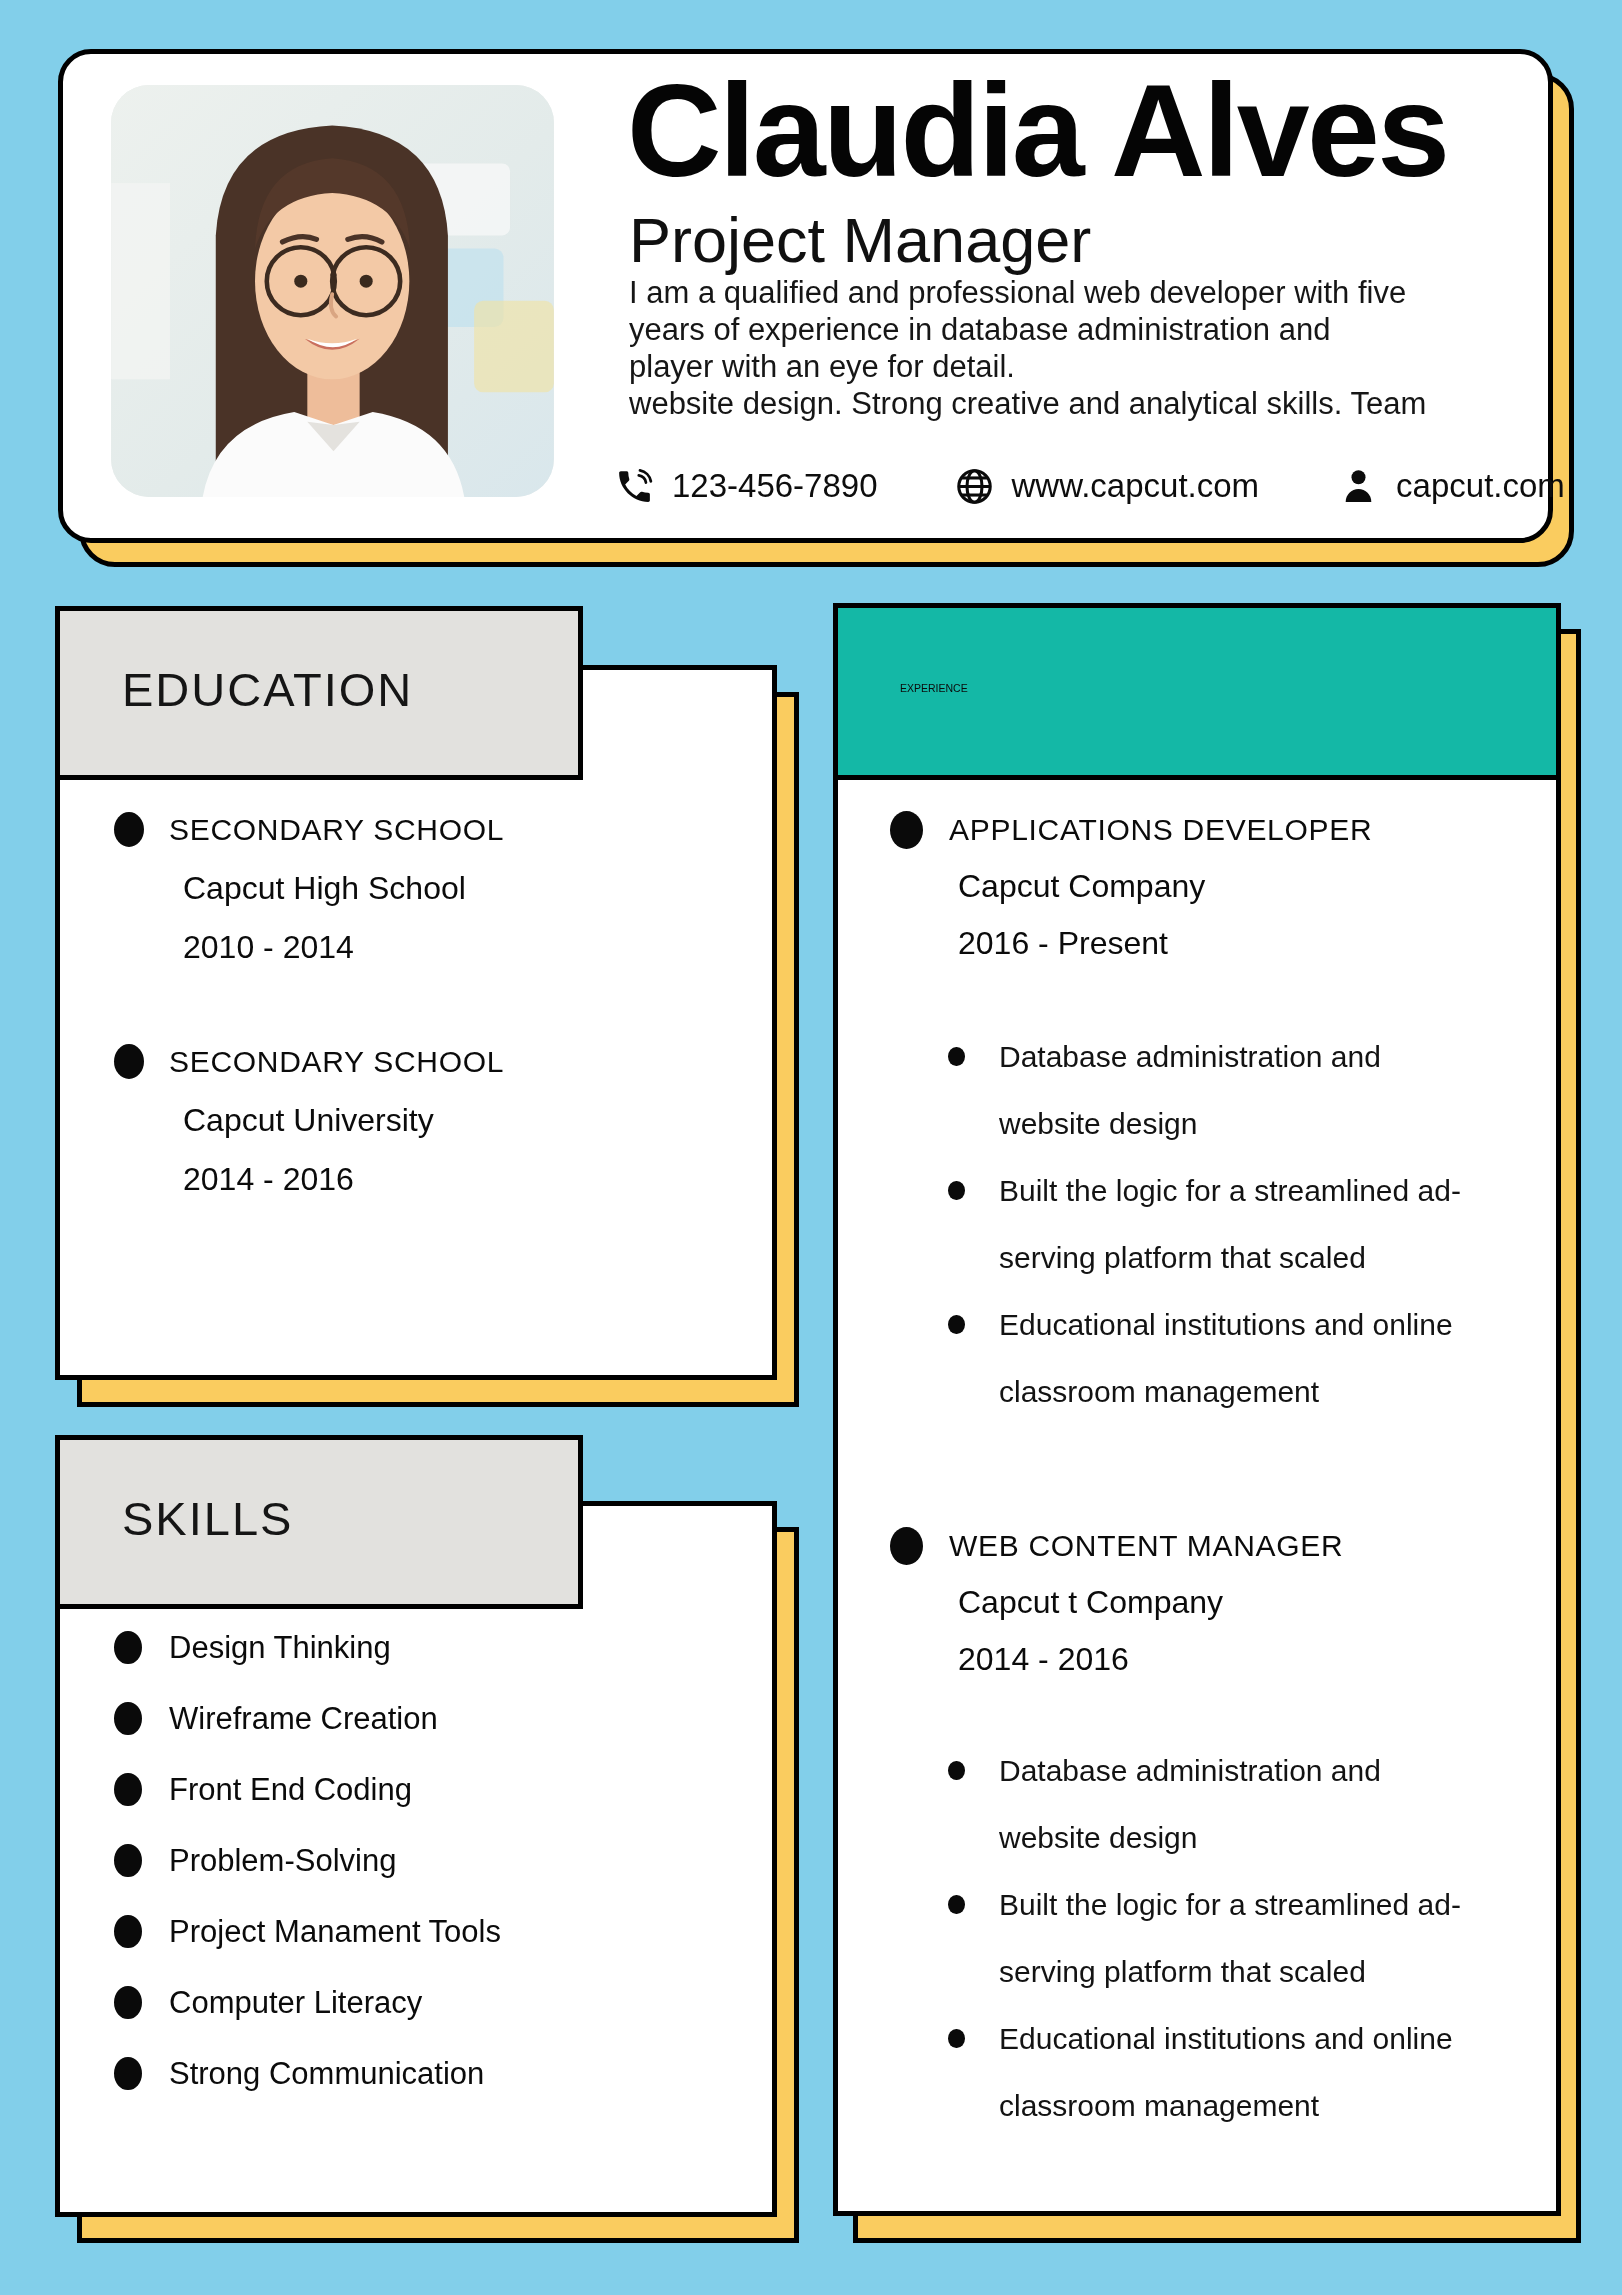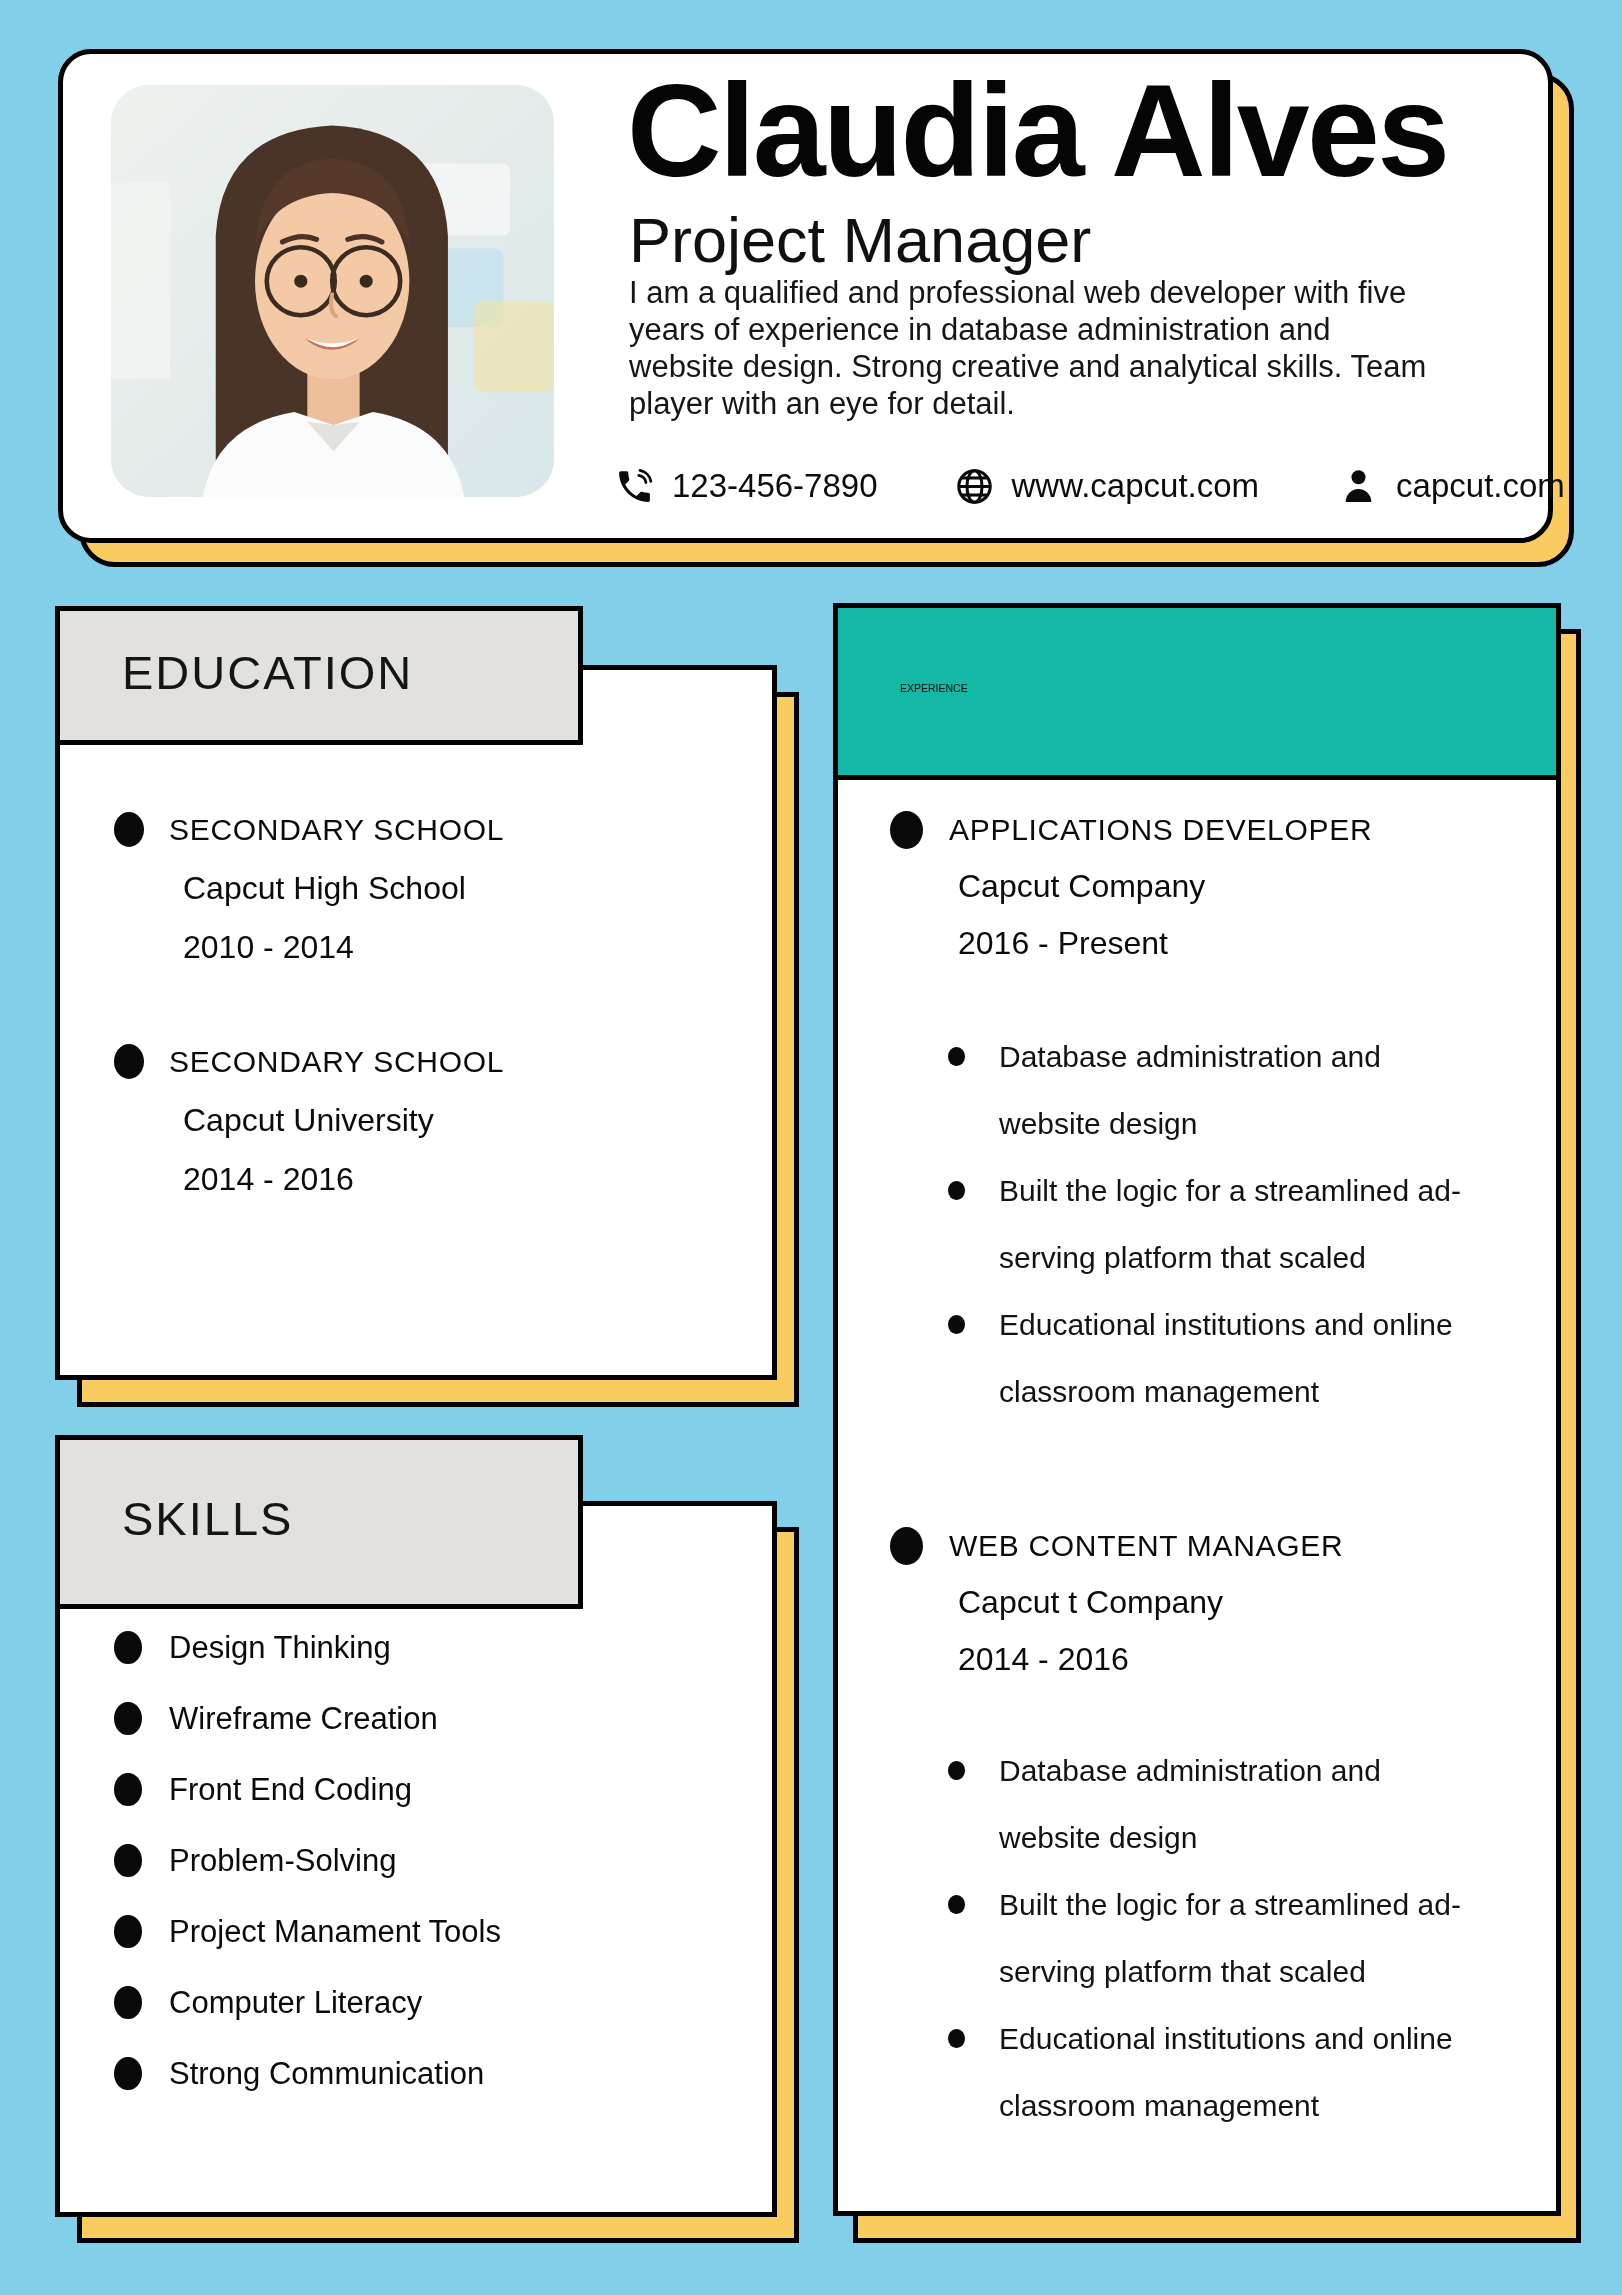--- a/index.html
+++ b/index.html
@@ -66,21 +66,21 @@
   }
   .contact{display:flex;align-items:center;}
   .contact .c-icon{width:41px;height:41px;flex:0 0 auto;}
   .contact .c-text{font-size:33px;margin-left:17px;white-space:nowrap;color:#0d0d0d;}
   .gap1{margin-left:76px;}
   .gap2{margin-left:79px;}
 
   
   .edu-shadow{left:77px;top:692px;width:722px;height:715px;}
   .edu-card{left:55px;top:665px;width:722px;height:715px;}
-  .edu-gray{left:55px;top:606px;width:528px;height:139px;align-items:center;}
+  .edu-gray{left:55px;top:606px;width:528px;height:174px;align-items:center;}
 
   .entry{position:absolute;z-index:3;font-size:31px;line-height:59px;}
   .edu-e1{left:114px;top:800px;width:615px;}
   .edu-e2{left:114px;top:1032px;width:615px;}
   .row{display:flex;align-items:center;height:59px;}
   .indent{padding-left:69px;}
   .b-big{
     display:inline-block;width:30px;height:35px;border-radius:50%;
     background:#0a0a0a;margin-right:25px;flex:0 0 auto;
   }
@@ -175,22 +175,22 @@
       <path d="M300 388 q38 14 76 0 q-36 26 -76 0" fill="#ffffff"></path>
     </svg>
   </div>
 
   <div class="name">Claudia Alves</div>
   <div class="job-title">Project Manager</div>
 
   <div class="summary">
     <div class="sum-line">I am a qualified and professional web developer with five</div>
     <div class="sum-line">years of experience in database administration and</div>
+    <div class="sum-line">player with an eye for detail.</div>
     <div class="sum-line">website design. Strong creative and analytical skills. Team</div>
-    <div class="sum-line">player with an eye for detail.</div>
   </div>
 
   <div class="contacts">
     <div class="contact">
       <svg class="c-icon" viewBox="0 0 24 24">
         <path fill="#0b0b0b" d="M6.54 10.9c1.45 2.85 3.76 5.16 6.61 6.61l2.2-2.2c.28-.28.69-.37 1.05-.25 1.14.38 2.36.58 3.6.58.6 0 1 .45 1 1V20c0 .55-.45 1-1 1C10.85 21 3 13.15 3 4c0-.55.45-1 1-1h3.36c.55 0 1 .4 1 1 0 1.25.2 2.47.58 3.6.11.36.03.77-.25 1.05l-2.15 2.25z"></path>
         <path fill="none" stroke="#0b0b0b" stroke-width="1.6" stroke-linecap="round" d="M14.5 5.5a5 5 0 0 1 4.2 4.2"></path>
         <path fill="none" stroke="#0b0b0b" stroke-width="1.6" stroke-linecap="round" d="M15.2 2.6a8 8 0 0 1 6.4 6.4"></path>
       </svg>
       <span class="c-text">123-456-7890</span>

